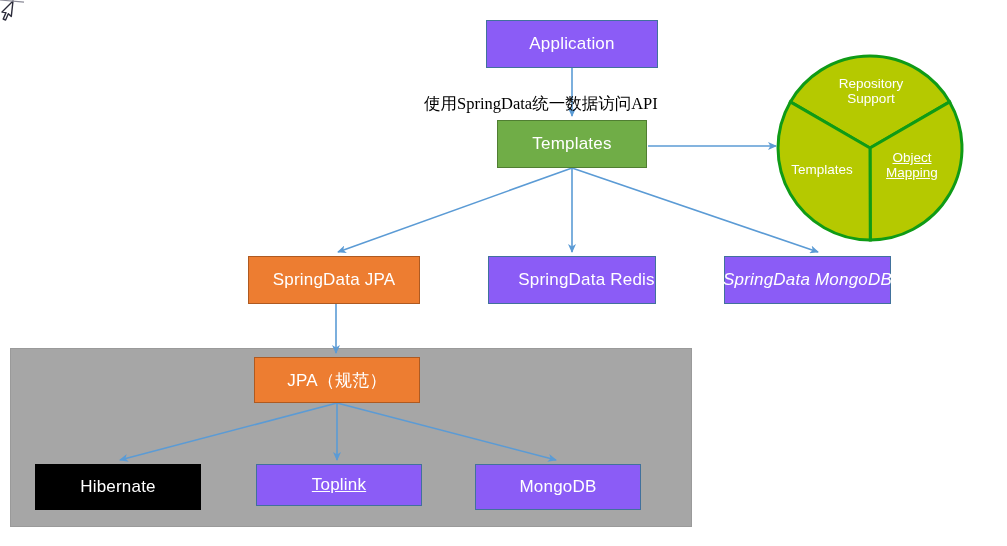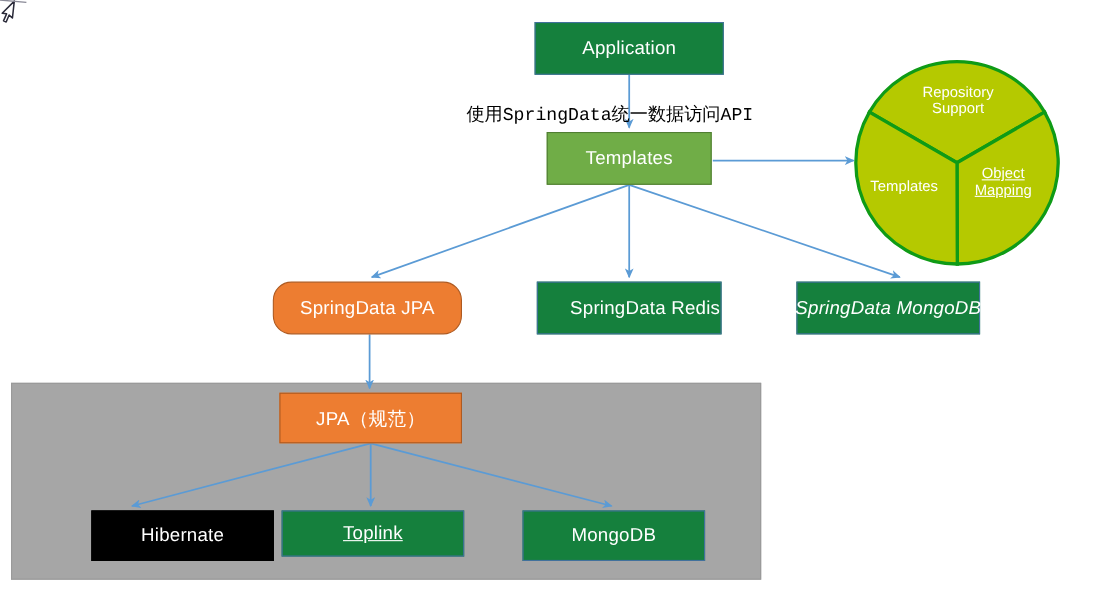--- a/index.html
+++ b/index.html
@@ -22,48 +22,47 @@
     box-sizing: border-box;
     display: flex;
     align-items: center;
     justify-content: center;
     color: #ffffff;
     font-size: 17px;
     letter-spacing: 0.2px;
     white-space: nowrap;
   }
   .node-blue {
-    background: #15803d;
+    background: #8b5cf6;
     border: 1px solid #41719c;
   }
   .node-green {
     background: #70ad47;
     border: 1px solid #507e32;
   }
   .node-orange {
     background: #ed7d31;
     border: 1px solid #ae5a21;
   }
   .node-black {
     background: #000000;
     border: 1px solid #000000;
-    margin-left: 48px;
   }
   .group-box {
     position: absolute;
     box-sizing: border-box;
     background: #a6a6a6;
     border: 1px solid #9a9a9a;
   }
   .caption {
     position: absolute;
     color: #000000;
     font-size: 16.5px;
     white-space: nowrap;
-    font-family: Liberation Mono, monospace;
+    font-family: Liberation Serif, serif;
   }
   .pie-wrap {
     position: absolute;
   }
   .pie-label {
     position: absolute;
     color: #ffffff;
     font-size: 13.5px;
     text-align: center;
     line-height: 1.12;
@@ -115,21 +114,21 @@
         <path d="M95,95 L95.28902604870099,186.99954599857097 A92,92 0 0 1 15.373877616722226,48.91659046681475 Z" fill="#b5c900" stroke="#0f9b16" stroke-width="3"></path>
       </svg>
   </div>
 
   <div class="caption" id="caption-text" style="left: 424px; top: 93px;">使用SpringData统一数据访问API</div>
 
   <div class="node node-blue" id="node-application" style="left: 486px; top: 20px; width: 172px; height: 48px;">Application</div>
 
   <div class="node node-green" id="node-springdata" style="left: 497px; top: 120px; width: 150px; height: 48px;">Templates</div>
 
-  <div class="node node-orange" id="node-springdata_jpa" style="left: 248px; top: 256px; width: 172px; height: 48px; border-radius: 17px;">SpringData JPA</div>
+  <div class="node node-orange" id="node-springdata_jpa" style="left: 248px; top: 256px; width: 172px; height: 48px;">SpringData JPA</div>
 
   <div class="node node-blue" id="node-springdata_redis" style="left: 488px; top: 256px; width: 168px; height: 48px; padding-left: 29px;">SpringData Redis</div>
 
   <div class="node node-blue" id="node-springdata_mongodb" style="left: 724px; top: 256px; width: 167px; height: 48px; font-style: italic;">SpringData MongoDB</div>
 
   <div class="node node-orange" id="node-jpa_spec" style="left: 254px; top: 357px; width: 166px; height: 46px;">JPA（规范）</div>
 
   <div class="node node-black" id="node-hibernate" style="left: 35px; top: 464px; width: 166px; height: 46px;">Hibernate</div>
 
   <div class="node node-blue" id="node-toplink" style="left: 256px; top: 464px; width: 166px; height: 42px; text-decoration: underline;">Toplink</div>

